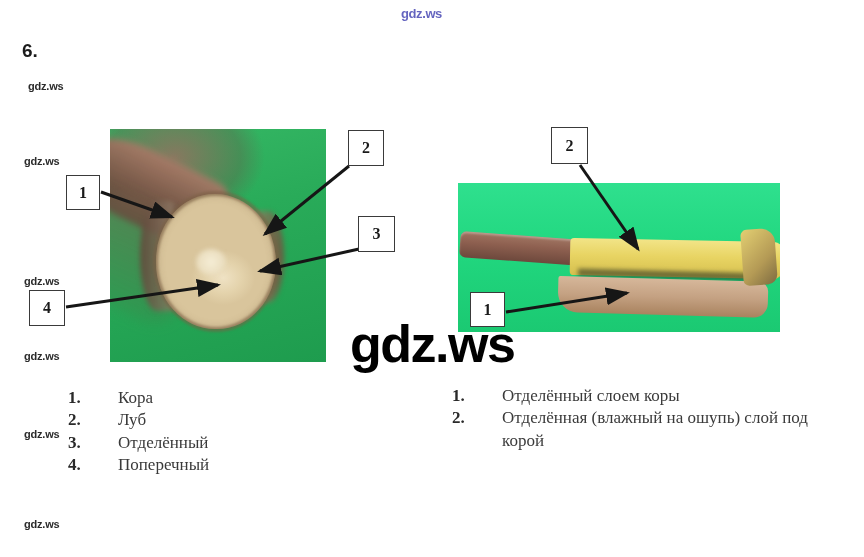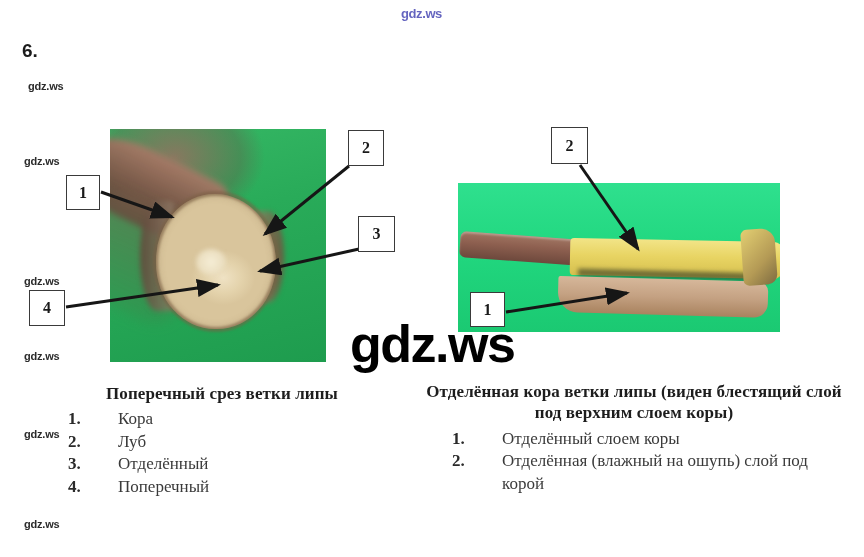--- a/index.html
+++ b/index.html
@@ -336,21 +336,20 @@
 <div class="callout" style="left:66px;  top:175px; width:34px; height:35px;">1</div>
 <div class="callout" style="left:348px; top:130px; width:36px; height:36px;">2</div>
 <div class="callout" style="left:358px; top:216px; width:37px; height:36px;">3</div>
 <div class="callout" style="left:29px;  top:290px; width:36px; height:36px;">4</div>
 <div class="callout" style="left:551px; top:127px; width:37px; height:37px;">2</div>
 <div class="callout" style="left:470px; top:292px; width:35px; height:35px;">1</div>
 
 <div class="wm-big">gdz.ws</div>
 
 <div class="caption-col" id="caption-left">
-  <div class="caption-title">Поперечный срез ветки липы</div>
   <ul class="caption-list">
     <li>
       <span class="li-num">1.</span>
       <span class="li-text">Кора</span>
     </li>
     <li>
       <span class="li-num">2.</span>
       <span class="li-text">Луб</span>
     </li>
     <li>
@@ -358,21 +357,20 @@
       <span class="li-text">Отделённый</span>
     </li>
     <li>
       <span class="li-num">4.</span>
       <span class="li-text">Поперечный</span>
     </li>
   </ul>
 </div>
 
 <div class="caption-col" id="caption-right">
-  <div class="caption-title">Отделённая кора ветки липы (виден блестящий слой под верхним слоем коры)</div>
   <ul class="caption-list">
     <li>
       <span class="li-num">1.</span>
       <span class="li-text">Отделённый слоем коры</span>
     </li>
     <li>
       <span class="li-num">2.</span>
       <span class="li-text">Отделённая (влажный на ошупь) слой под корой</span>
     </li>
   </ul>

